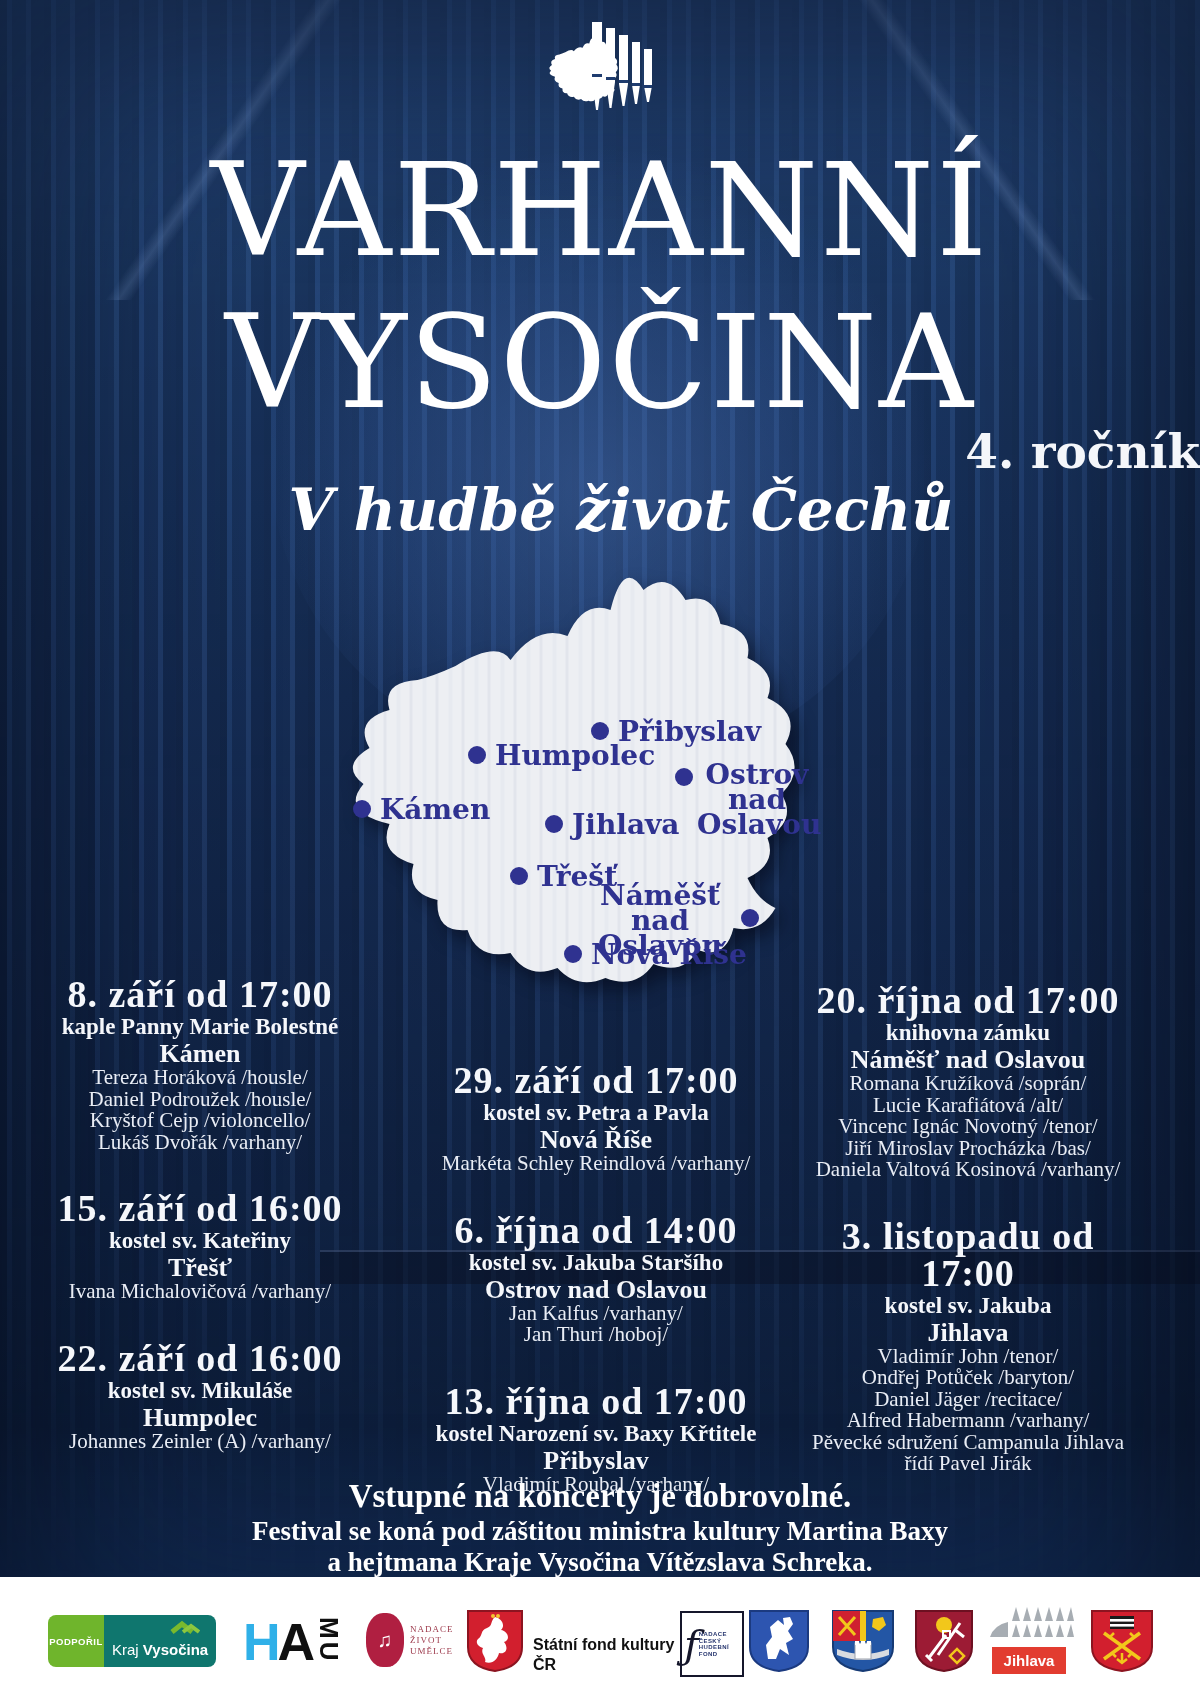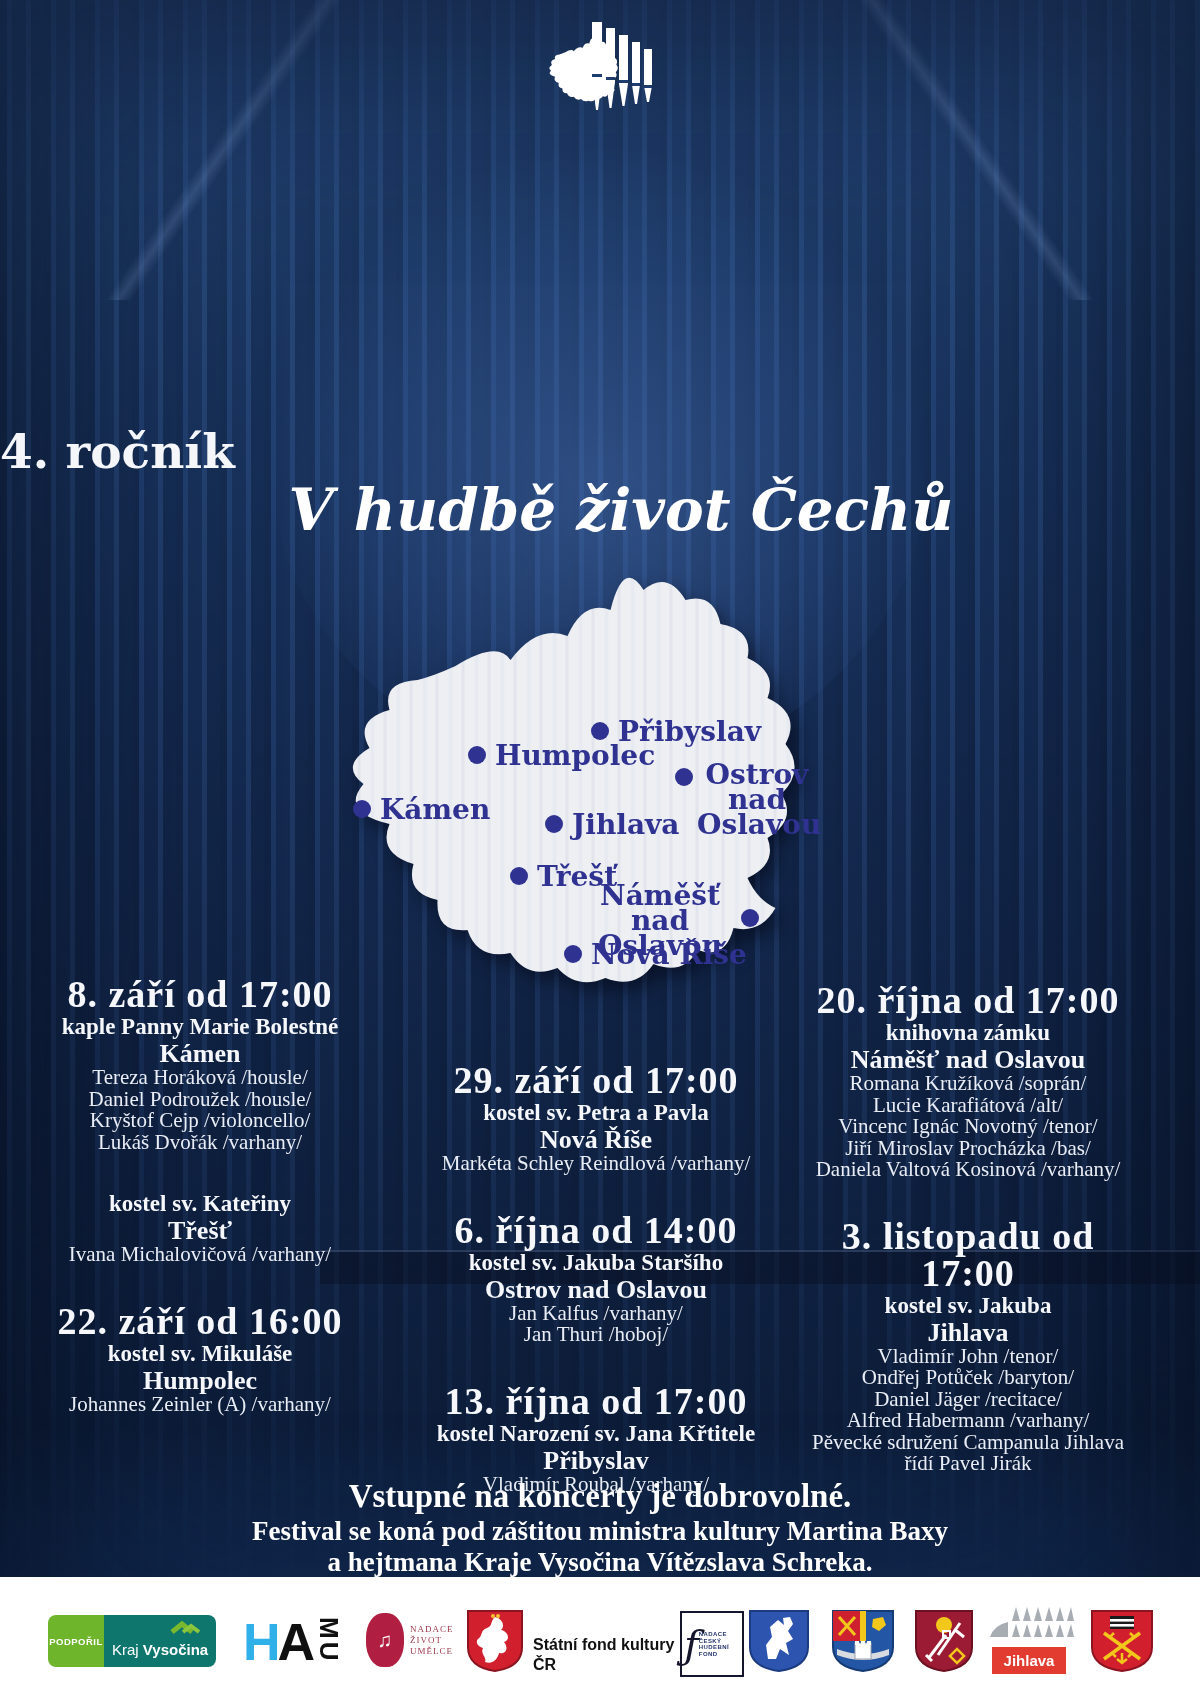--- a/index.html
+++ b/index.html
@@ -21,21 +21,21 @@
     background:rgba(8,16,34,.45);border-top:2px solid rgba(130,160,215,.25);}
   .bg-streak{position:absolute;width:460px;height:300px;top:0;
     background:linear-gradient(125deg,transparent 47%,rgba(140,175,230,.22) 49%,transparent 51%);}
   .bg-streak.right{right:0;transform:scaleX(-1);}
   .bg-vignette{position:absolute;inset:0;box-shadow:inset 0 0 190px 55px rgba(4,9,22,.55);}
   
   .emblem{position:absolute;left:542px;top:22px;}
   .title{position:absolute;left:0;top:134px;width:100%;text-align:center;color:#fff;
     font-family:"DejaVu Serif","Liberation Serif",serif;font-size:130px;line-height:152px;
     font-weight:500;letter-spacing:2px;}
-  .edition{position:absolute;left:0;top:424px;width:100%;text-align:left;color:#f4f6fa;
+  .edition{position:absolute;left:0;top:424px;width:100%;text-align:right;color:#f4f6fa;
     font-size:47px;font-weight:bold;font-family:"DejaVu Serif",serif;}
   .motto{position:absolute;left:0;top:476px;width:100%;text-align:center;color:#fff;
     font-size:58px;font-weight:bold;font-style:italic;font-family:"DejaVu Serif",serif;padding-left:21px;}
   
   .map-wrap{position:absolute;left:303px;top:548px;width:510px;height:445px;}
   .map-svg{filter:drop-shadow(7px 9px 9px rgba(2,6,20,.55));}
   .city{position:absolute;transform:translateY(-50%);color:#2f3290;
     font-family:"DejaVu Serif",serif;font-weight:bold;font-size:28px;white-space:nowrap;}
   .city.two-line{white-space:normal;text-align:center;line-height:25px;transform:none;}
   .dot{position:absolute;width:18px;height:18px;border-radius:50%;background:#2f3290;
@@ -125,20 +125,24 @@
     </g>
     <g fill="#1f3c6f">
       <rect x="50" y="52" width="10" height="3"></rect>
         <rect x="64" y="55" width="9" height="3"></rect>
       <rect x="77" y="58" width="9" height="3"></rect>
         <rect x="90" y="61" width="8" height="3"></rect>
       <rect x="102" y="63" width="8" height="3"></rect>
     </g>
   </svg>
 
+  <div class="title">
+    <div>VARHANNÍ</div>
+    <div>VYSOČINA</div>
+  </div>
   <div class="edition">4. ročník</div>
   <div class="motto">V hudbě život Čechů</div>
 
   <div class="map-wrap">
     <svg class="map-svg" width="510" height="445" viewBox="0 0 505 445">
       <use href="#regionPath" fill="url(#mapstripes)"></use>
     </svg>
     <div class="dot" style="left:297px;top:183px"></div>
     <div class="city" style="left:315px;top:183px">Přibyslav</div>
     <div class="dot" style="left:174px;top:207px"></div>
@@ -161,20 +165,21 @@
       <div class="concert">
         <div class="c-date">8. září od 17:00</div>
         <div class="c-venue">kaple Panny Marie Bolestné</div>
         <div class="c-city">Kámen</div>
         <div class="c-perf">Tereza Horáková /housle/</div>
         <div class="c-perf">Daniel Podroužek /housle/</div>
         <div class="c-perf">Kryštof Cejp /violoncello/</div>
         <div class="c-perf">Lukáš Dvořák /varhany/</div>
       </div>
       <div class="concert">
+        <div class="c-date">15. září od 16:00</div>
         <div class="c-venue">kostel sv. Kateřiny</div>
         <div class="c-city">Třešť</div>
         <div class="c-perf">Ivana Michalovičová /varhany/</div>
       </div>
       <div class="concert">
         <div class="c-date">22. září od 16:00</div>
         <div class="c-venue">kostel sv. Mikuláše</div>
         <div class="c-city">Humpolec</div>
         <div class="c-perf">Johannes Zeinler (A) /varhany/</div>
       </div>
@@ -188,21 +193,21 @@
       </div>
       <div class="concert">
         <div class="c-date">6. října od 14:00</div>
         <div class="c-venue">kostel sv. Jakuba Staršího</div>
         <div class="c-city">Ostrov nad Oslavou</div>
         <div class="c-perf">Jan Kalfus /varhany/</div>
         <div class="c-perf">Jan Thuri /hoboj/</div>
       </div>
       <div class="concert">
         <div class="c-date">13. října od 17:00</div>
-        <div class="c-venue">kostel Narození sv. Jana Křtitele</div>
+        <div class="c-venue">kostel Narození sv. Baxy Křtitele</div>
         <div class="c-city">Přibyslav</div>
         <div class="c-perf">Vladimír Roubal /varhany/</div>
       </div>
     </div>
   <div class="program-col col-right">
       <div class="concert">
         <div class="c-date">20. října od 17:00</div>
         <div class="c-venue">knihovna zámku</div>
         <div class="c-city">Náměšť nad Oslavou</div>
         <div class="c-perf">Romana Kružíková /soprán/</div>

